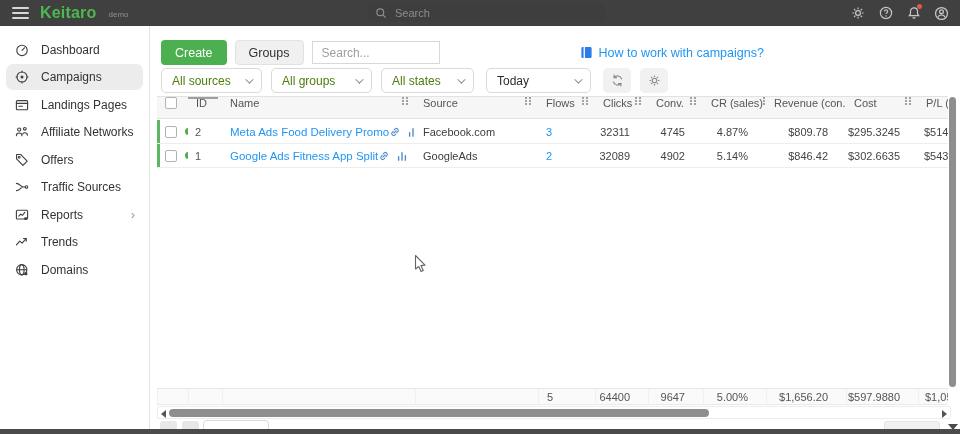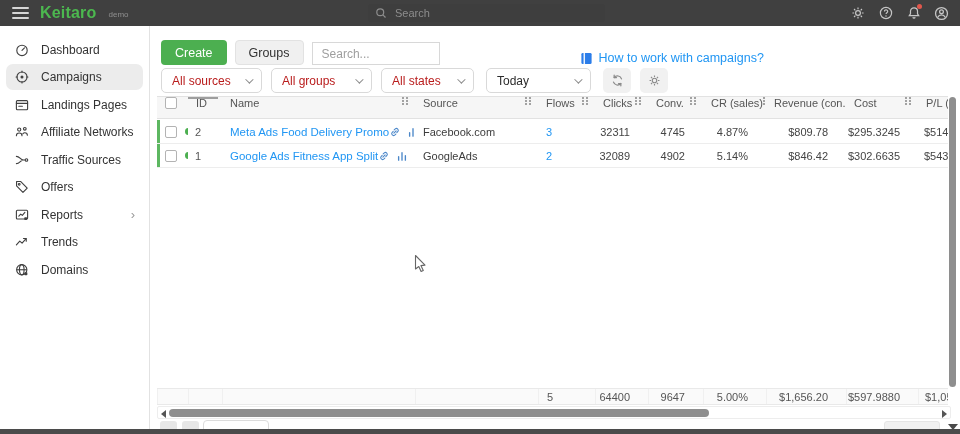--- a/index.html
+++ b/index.html
@@ -26,30 +26,30 @@
   .bell-dot { position:absolute; top:-1px; right:0; width:5px; height:5px; border-radius:50%; background:#e2574c; }
 
   
   .sidebar { position:absolute; top:26px; left:0; width:150px; height:404px; background:#fff; border-right:1px solid #e2e2e2; padding-top:9px; }
   .sitem { display:flex; align-items:center; gap:11px; height:26px; margin:1.5px 6px; padding:0 8px; border-radius:7px; font-size:12px; color:#333; cursor:pointer; }
   .sitem.active { background:#ececec; }
   .sitem svg { flex:none; }
   .sitem .chev { margin-left:auto; color:#9a9a9a; font-size:13px; line-height:1; }
 
   
-  .toolbar { position:absolute; top:40px; left:161px; height:25px; display:flex; align-items:flex-end; gap:8px; }
+  .toolbar { position:absolute; top:40px; left:161px; height:25px; display:flex; align-items:center; gap:8px; }
   .btn-create { background:#4caf50; color:#fff; border:none; border-radius:4px; height:25px; padding:0 14px; font-size:12.5px; font-family:inherit; cursor:pointer; }
   .btn-groups { background:#f0f0f0; color:#333; border:1px solid #e2e2e2; border-radius:4px; height:25px; padding:0 13px; font-size:12.5px; font-family:inherit; cursor:pointer; }
   .tb-search { width:128px; height:23px; border:1px solid #d8d8d8; border-radius:0; padding:0 9px; font-size:12px; color:#555; outline:none; font-family:inherit; }
   .tb-search::placeholder { color:#9e9e9e; }
   .help-link { display:flex; align-items:center; gap:6px; margin-left:132px; color:#2196f3; font-size:12.5px; cursor:pointer; }
 
   
   .filters { position:absolute; top:68px; left:161px; display:flex; align-items:center; gap:9px; }
-  .select { height:25px; border:1px solid #d9d9d9; border-radius:5px; background:#fff; display:flex; align-items:center; justify-content:space-between; padding:0 10px; font-size:12px; color:#b91c1c; cursor:pointer; }
+  .select { height:25px; border:1px solid #d9d9d9; border-radius:5px; background:#fff; display:flex; align-items:center; justify-content:space-between; padding:0 10px; font-size:12px; color:#4d7c0f; cursor:pointer; }
   .select .arr { width:6px; height:6px; border-right:1.5px solid #8a8a8a; border-bottom:1.5px solid #8a8a8a; transform:rotate(45deg) translateY(-2px); }
   .sel-sources { width:101px; } .sel-groups { width:101px; } .sel-states { width:93px; }
   .sel-date { width:105px; color:#2b2b2b; margin-left:3px; }
   .iconbtn { width:28px; height:25px; background:#f1f1f1; border:none; border-radius:5px; display:flex; align-items:center; justify-content:center; cursor:pointer; }
   .iconbtn:first-of-type { margin-left:3px; }
 
   
   .grid { display:grid; grid-template-columns:31px 34px 193px 123px 57px 53px 55px 63px 80px 72px 1fr; }
   .thead { position:absolute; top:96px; left:157px; width:791px; height:23px; background:#f6f6f6; border-top:1px solid #e2e2e2; border-bottom:1px solid #e2e2e2; font-size:11px; color:#555; }
   .thead .th { display:flex; padding-left:8px; position:relative; white-space:nowrap; overflow:hidden; }
@@ -170,32 +170,32 @@
     </div>
     <div class="sitem">
       <svg width="16" height="16" viewBox="0 0 20 20" fill="none" stroke="#404040" stroke-width="1.4" stroke-linecap="round">
           <circle cx="6.5" cy="7" r="2"></circle>
           <circle cx="13.5" cy="6" r="1.7"></circle>
           <path d="M3 14.6c0-2 1.5-3.4 3.5-3.4s3.5 1.4 3.5 3.4M11 12.2c.7-.8 1.5-1.2 2.5-1.2 1.8 0 3.2 1.3 3.2 3.1"></path>
         </svg>
       <span>Affiliate Networks</span>
     </div>
     <div class="sitem">
+      <svg width="16" height="16" viewBox="0 0 20 20" fill="none" stroke="#404040" stroke-width="1.4" stroke-linejoin="round">
+          <path d="M3.2 3.2h5.3l8 8.2-5.3 5.3-8-8.2z"></path>
+          <circle cx="6.5" cy="6.7" r="1.1"></circle>
+        </svg>
+      <span>Offers</span>
+    </div>
+    <div class="sitem">
       <svg width="16" height="16" viewBox="0 0 20 20" fill="none" stroke="#404040" stroke-width="1.4" stroke-linecap="round">
           <path d="M3 5.5c4.5 0 4.5 4.5 9 4.5M3 14.5c4.5 0 4.5-4.5 9-4.5M12 10h1.6"></path>
           <circle cx="15.6" cy="10" r="1.6"></circle>
         </svg>
       <span>Traffic Sources</span>
-    </div>
-    <div class="sitem">
-      <svg width="16" height="16" viewBox="0 0 20 20" fill="none" stroke="#404040" stroke-width="1.4" stroke-linejoin="round">
-          <path d="M3.2 3.2h5.3l8 8.2-5.3 5.3-8-8.2z"></path>
-          <circle cx="6.5" cy="6.7" r="1.1"></circle>
-        </svg>
-      <span>Offers</span>
     </div>
     <div class="sitem">
       <svg width="16" height="16" viewBox="0 0 20 20" fill="none" stroke="#404040" stroke-width="1.4" stroke-linecap="round" stroke-linejoin="round">
           <rect x="3" y="4" width="14" height="11" rx="1.2"></rect>
           <path d="M6 11.5l2.4-2.6 2 1.6 3.2-3.7"></path>
           <rect x="12.8" y="12.8" width="3.6" height="3.6" rx="1" fill="#404040" stroke="none"></rect>
         </svg>
       <span>Reports</span>
       <span class="chev">›</span>
     </div>

